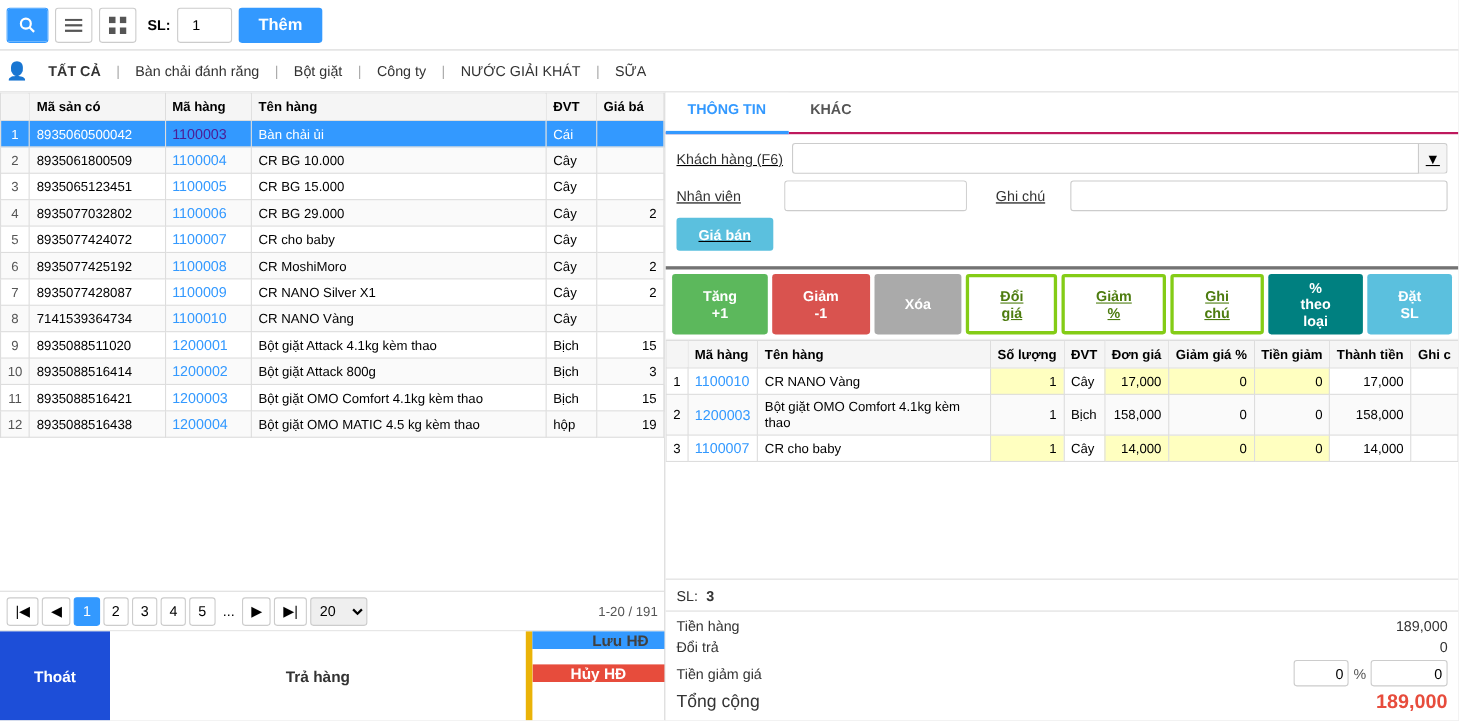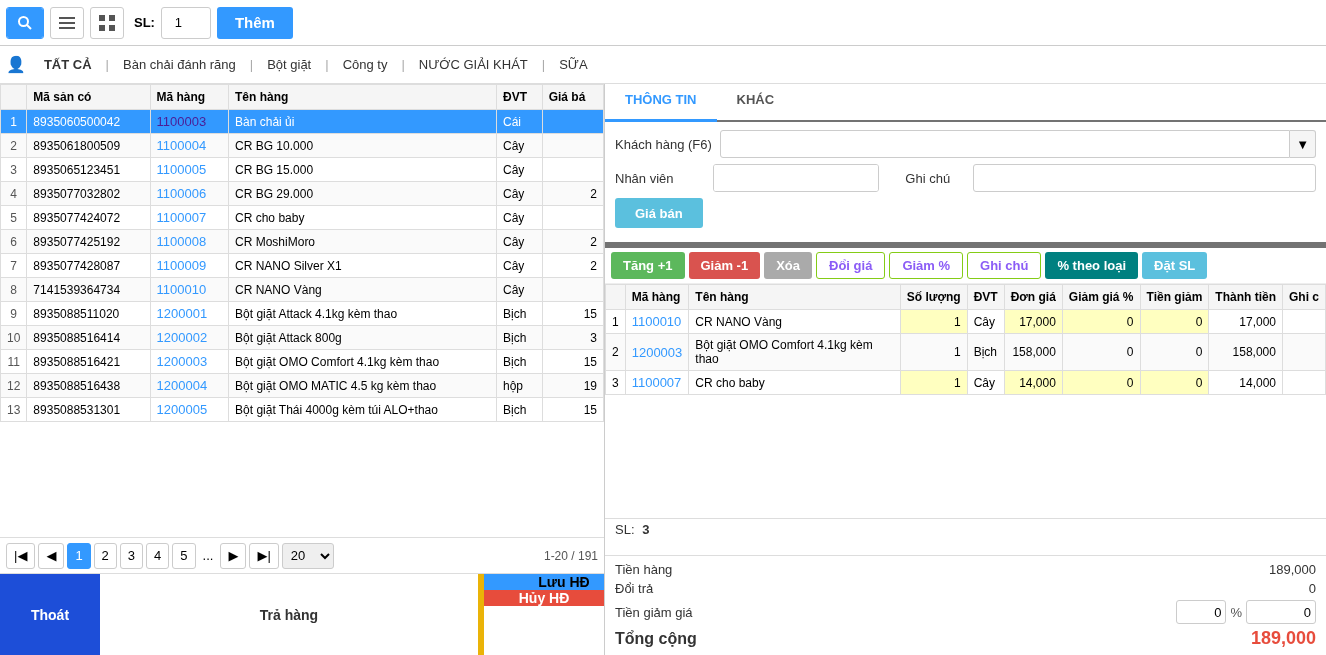--- a/index.html
+++ b/index.html
@@ -51,76 +51,76 @@
     .pg-btn.active { background: #3399ff; color: white; border-color: #3399ff; }
     .pg-btn:disabled { color: #aaa; cursor: default; }
     .pg-dots { padding: 0 4px; }
     .pg-size-select { border: 1px solid #ccc; border-radius: 3px; height: 26px; padding: 0 4px; font-size: 13px; }
     .pg-info { margin-left: auto; color: #555; font-size: 12px; }
 
     
     .bottom-btns { display: flex; border-top: 1px solid #ddd; height: 82px; flex-shrink: 0; }
     .btn-thoat { background: #1d4ed8; color: white; border: none; cursor: pointer; width: 100px; font-size: 14px; font-weight: bold; }
     .btn-tra { background: #fff; color: #333; border: none; border-right: 6px solid #eab308; cursor: pointer; flex: 1; font-size: 14px; font-weight: bold; padding: 0 20px; position: relative; }
-    .btn-luu { background: #3399ff; color: #000000; border: none; cursor: pointer; width: 120px; font-size: 14px; font-weight: bold; position: relative; padding-left: 40px; }
-    .btn-huy { background: #e74c3c; color: white; border: none; cursor: pointer; width: 120px; font-size: 14px; font-weight: bold; }
+    .btn-luu { background: #3399ff; color: #404040; border: none; cursor: pointer; width: 120px; font-size: 14px; font-weight: bold; position: relative; padding-left: 40px; }
+    .btn-huy { background: #e74c3c; color: white; border: none; cursor: pointer; width: 120px; font-size: 14px; font-weight: bold; margin-top: 14px; }
     .right-btns { display: flex; flex-direction: column; width: 120px; flex-shrink: 0; }
 
     
     .right-panel { flex: 1; display: flex; flex-direction: column; background: #fff; overflow: hidden; }
 
     
-    .tabs { display: flex; border-bottom: 2px solid #737373; height: 38px; flex-shrink: 0; }
+    .tabs { display: flex; border-bottom: 2px solid #be185d; height: 38px; flex-shrink: 0; }
     .tab { padding: 8px 20px; cursor: pointer; font-size: 13px; font-weight: bold; color: #555; border-bottom: 3px solid transparent; margin-bottom: -2px; }
     .tab.active { color: #3399ff; border-bottom-color: #3399ff; background: #fff; }
 
     
-    .info-form { padding: 8px 10px; border-bottom: 6px solid #737373; flex-shrink: 0; }
+    .info-form { padding: 8px 10px; border-bottom: 3px solid #737373; flex-shrink: 0; text-decoration: underline; }
     .form-row { display: flex; align-items: center; gap: 8px; margin-bottom: 6px; }
     .form-label { font-size: 13px; color: #333; white-space: nowrap; min-width: 90px; }
     .form-input { border: 1px solid #ccc; border-radius: 3px; height: 28px; padding: 0 6px; font-size: 13px; flex: 1; }
     .dropdown-arrow { border: 1px solid #ccc; border-left: none; height: 28px; padding: 0 6px; background: #f5f5f5; cursor: pointer; display: flex; align-items: center; border-radius: 0 3px 3px 0; }
     .khach-wrap { display: flex; flex: 1; }
     .khach-wrap .form-input { border-radius: 3px 0 0 3px; }
     .gia-ban-btn { background: #5bc0de; color: white; border: none; border-radius: 3px; padding: 0 20px; height: 30px; cursor: pointer; font-size: 13px; font-weight: bold; }
     .nhanvien-select-wrap { display: flex; border: 1px solid #ccc; border-radius: 3px; overflow: hidden; height: 28px; flex: 1; }
     .nhanvien-select-wrap input { border: none; outline: none; flex: 1; padding: 0 6px; font-size: 13px; }
     .ghi-chu-label { font-size: 13px; color: #333; white-space: nowrap; min-width: 60px; }
 
     
     .action-btns { display: flex; padding: 4px 6px; border-bottom: 1px solid #eee; gap: 4px; flex-shrink: 0; }
-    .act-btn { border: none; border-radius: 3px; cursor: pointer; padding: 5px 12px; font-size: 13px; font-weight: bold; }
+    .act-btn { border: none; border-radius: 3px; cursor: pointer; padding: 5px 28px; font-size: 13px; font-weight: bold; }
     .act-btn.green { background: #5cb85c; color: white; }
     .act-btn.red { background: #d9534f; color: white; }
     .act-btn.gray { background: #aaa; color: white; }
-    .act-btn.blue-outline { background: #fff; color: #8b5cf6; border: 1px solid #84cc16; }
+    .act-btn.blue-outline { background: #fff; color: #4d7c0f; border: 3px solid #84cc16; text-decoration: underline; }
     .act-btn.teal { background: #008080; color: white; }
     .act-btn.blue { background: #5bc0de; color: white; }
 
     
     .order-table-wrap { flex: 1; overflow: auto; }
     .order-table { width: 100%; border-collapse: collapse; }
     .order-table th { background: #f5f5f5; border: 1px solid #ddd; padding: 5px 6px; text-align: left; font-size: 12px; font-weight: bold; position: sticky; top: 0; z-index: 1; white-space: nowrap; }
     .order-table td { border: 1px solid #ddd; padding: 4px 6px; font-size: 12px; }
     .order-table tr:nth-child(even) td { background: #fafafa; }
     .order-table td.num { text-align: right; }
     .order-table td.yellow { background: #ffffc0; }
     .order-table td a { color: #3399ff; text-decoration: none; }
 
     
-    .summary-bar { display: flex; align-items: flex-end; padding: 18px 10px; border-top: 1px solid #ddd; border-bottom: 1px solid #ddd; flex-shrink: 0; height: 30px; }
+    .summary-bar { display: flex; align-items: center; padding: 5px 10px; border-top: 1px solid #ddd; border-bottom: 1px solid #ddd; flex-shrink: 0; height: 30px; }
     .sl-info { font-size: 13px; color: #333; }
 
     
     .totals { padding: 6px 10px; flex-shrink: 0; }
     .total-row { display: flex; justify-content: space-between; align-items: center; margin-bottom: 4px; }
     .total-label { font-size: 13px; color: #333; min-width: 100px; }
     .total-value { font-size: 13px; color: #333; text-align: right; min-width: 80px; }
     .total-row-tong { display: flex; justify-content: space-between; align-items: center; margin-top: 4px; }
-    .total-label-tong { font-size: 16px; font-weight: bold; color: #333; }
+    .total-label-tong { font-size: 16px; font-weight: normal; color: #333; }
     .total-value-tong { font-size: 18px; font-weight: bold; color: #e74c3c; }
     .discount-wrap { display: flex; align-items: center; gap: 4px; }
     .disc-input { border: 1px solid #ccc; border-radius: 3px; height: 24px; width: 50px; text-align: right; padding: 0 4px; font-size: 13px; }
     .disc-pct { font-size: 13px; color: #555; }
     .disc-val { border: 1px solid #ccc; border-radius: 3px; height: 24px; width: 70px; text-align: right; padding: 0 4px; font-size: 13px; }
   </style>
 </head>
 <body>
 
 <div class="top-bar">
@@ -272,28 +272,20 @@
     <td class="num">15</td>
   </tr>
             <tr>
     <td class="row-num">12</td>
     <td>8935088516438</td>
     <td><a href="#">1200004</a></td>
     <td>Bột giặt OMO MATIC 4.5 kg kèm thao</td>
     <td>hộp</td>
     <td class="num">19</td>
   </tr>
-            <tr>
-    <td class="row-num">13</td>
-    <td>8935088531301</td>
-    <td><a href="#">1200005</a></td>
-    <td>Bột giặt Thái 4000g kèm túi ALO+thao</td>
-    <td>Bịch</td>
-    <td class="num">15</td>
-  </tr>
           </tbody>
       </table>
     </div>
 
     <div class="pagination">
       <button class="pg-btn">|◀</button>
       <button class="pg-btn">◀</button>
       <button class="pg-btn active">1</button>
       <button class="pg-btn">2</button>
       <button class="pg-btn">3</button>

